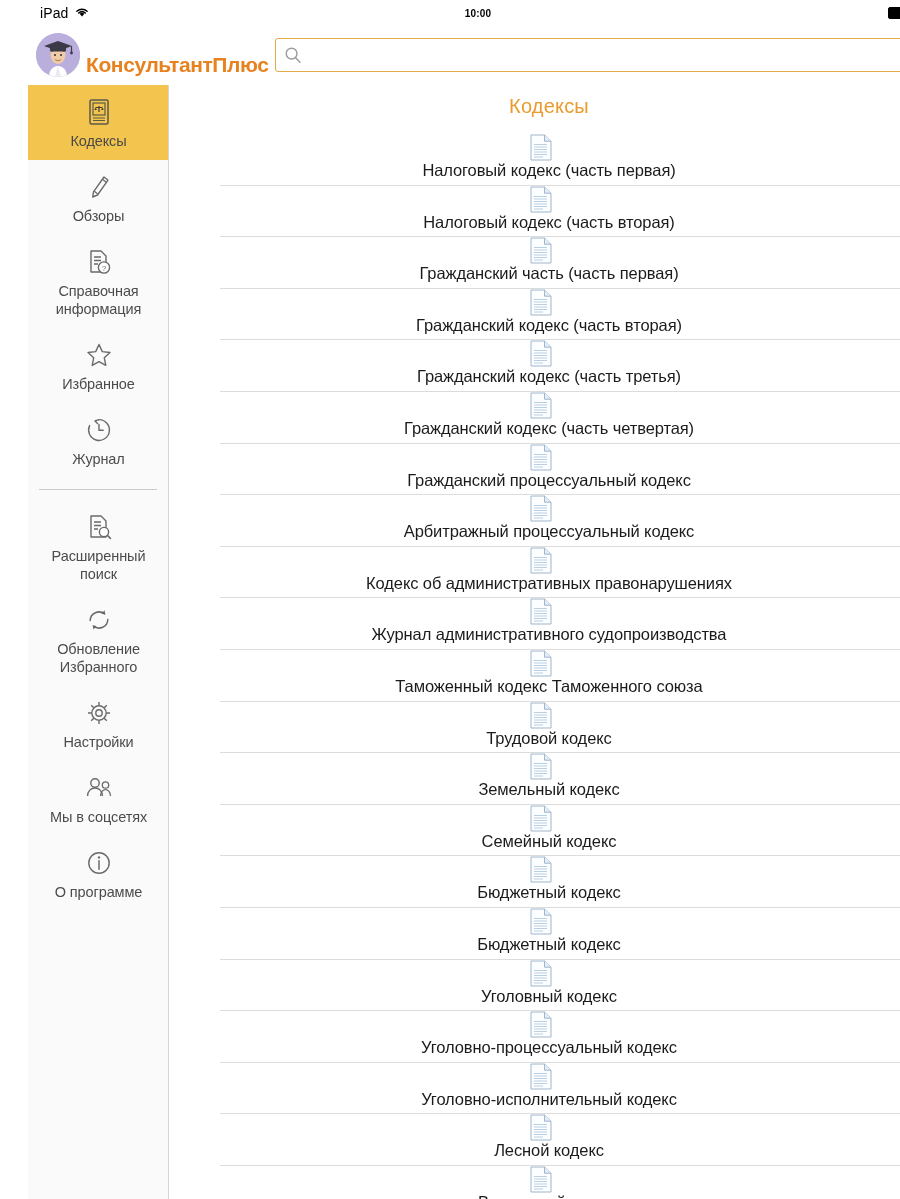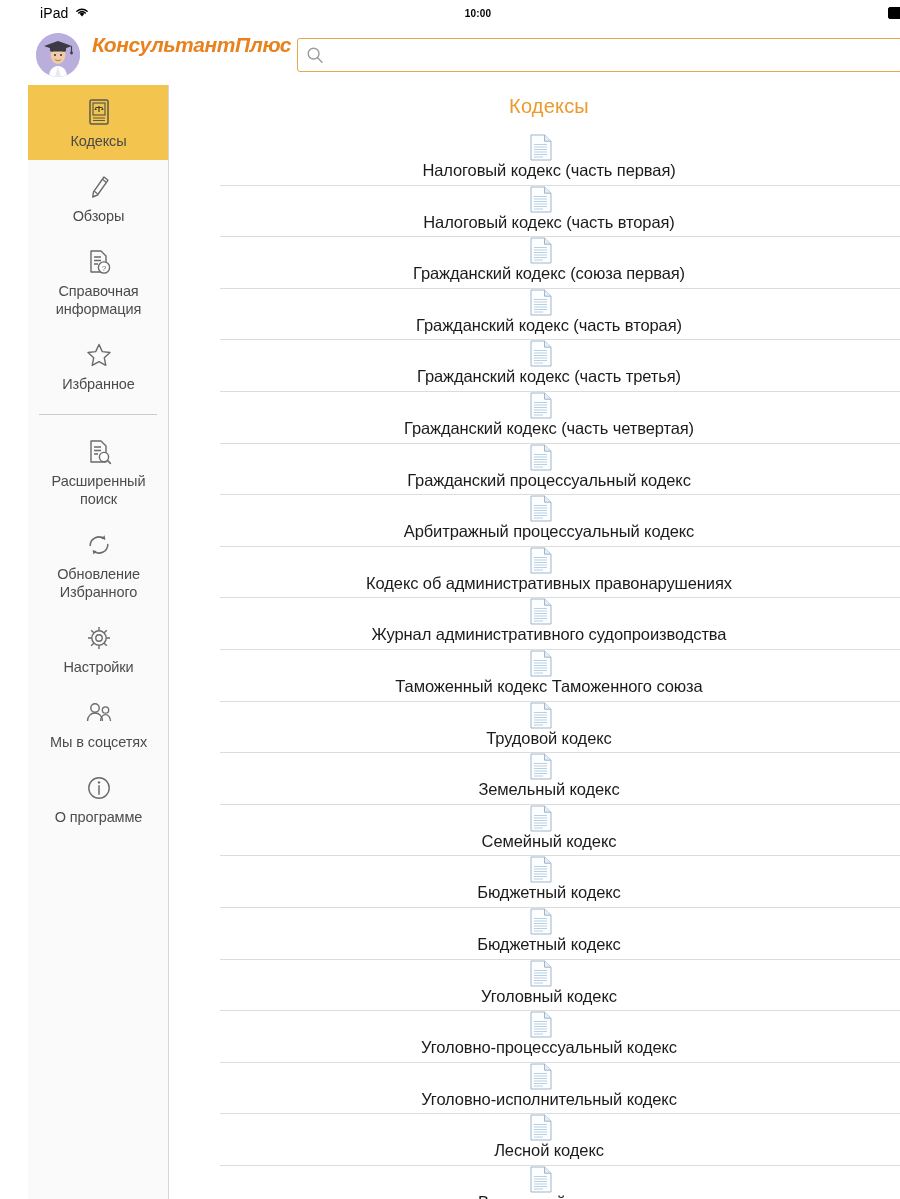--- a/index.html
+++ b/index.html
@@ -32,21 +32,21 @@
   .battery::after {
     content: ""; position: absolute; right: -4px; top: 3px;
     width: 3px; height: 5px; background: #000; border-radius: 0 1px 1px 0;
   }
 
   
   .topbar {
     position: absolute; top: 26px; left: 0; width: 900px; height: 58px;
     display: flex; align-items: center; background: #fff;
   }
-  .logo-wrap { display: flex; align-items: flex-start; padding-left: 8px; gap: 12px; font-style: italic; }
+  .logo-wrap { display: flex; align-items: flex-end; padding-left: 8px; gap: 6px; }
   .avatar {
     width: 44px; height: 44px; border-radius: 50%;
     background: radial-gradient(circle at 40% 35%, #cfc6e6 0%, #b3a8d6 70%, #9e93c8 100%);
     position: relative; overflow: hidden; flex: 0 0 auto;
   }
   .avatar svg { position: absolute; inset: 0; }
   .brand {
     font-size: 21px; font-weight: 700; color: #e8821e;
     letter-spacing: -0.4px; white-space: nowrap;
   }
@@ -205,20 +205,30 @@
 
     <div class="nav-item">
       <span class="nav-icon">
         <svg width="28" height="28" viewBox="0 0 28 28">
           <path d="M14 3.5 l3.3 7.1 l7.7 .9 l-5.7 5.3 l1.5 7.6 l-6.8 -3.8 l-6.8 3.8 l1.5 -7.6 l-5.7 -5.3 l7.7 -.9 z" stroke="#6a6a6a" stroke-width="1.4" fill="none" stroke-linejoin="round"></path>
         </svg>
       </span>
       <div class="nav-label">Избранное</div>
     </div>
 
+    <div class="nav-item">
+      <span class="nav-icon">
+        <svg width="28" height="28" viewBox="0 0 28 28">
+          <path d="M14 3.6 a10.4 10.4 0 1 1 -9.4 6" stroke="#6a6a6a" stroke-width="1.4" fill="none" stroke-linecap="round"></path>
+          <path d="M14 3.6 l-4 1.4 l3 3" stroke="#6a6a6a" stroke-width="1.4" fill="none" stroke-linejoin="round"></path>
+          <path d="M14 8.5 v5.8 h4.2" stroke="#6a6a6a" stroke-width="1.4" fill="none" stroke-linecap="round"></path>
+        </svg>
+      </span>
+      <div class="nav-label">Журнал</div>
+    </div>
 
     <div class="nav-divider"></div>
 
     <div class="nav-item">
       <span class="nav-icon">
         <svg width="28" height="28" viewBox="0 0 28 28">
           <path d="M6 3 h10 l5 5 v16 h-15 z" stroke="#6a6a6a" stroke-width="1.4" fill="none" stroke-linejoin="round"></path>
           <path d="M9 9 h7 M9 12.5 h7 M9 16 h4" stroke="#6a6a6a" stroke-width="1.3"></path>
           <circle cx="19" cy="19" r="4.6" fill="#fff" stroke="#6a6a6a" stroke-width="1.4"></circle>
           <path d="M22.4 22.4 l3 3" stroke="#6a6a6a" stroke-width="1.5" stroke-linecap="round"></path>
@@ -314,21 +324,21 @@
       <div class="list-row">
         <span class="doc-icon">
           <svg width="22" height="27" viewBox="0 0 22 27">
             <path d="M1 1 h13.5 L21 7.2 V26 H1 Z" fill="#fbfdff" stroke="#9fb6cc" stroke-width="1"></path>
             <path d="M14.5 1 V7.2 H21" fill="#e4edf5" stroke="#9fb6cc" stroke-width="1"></path>
             <g stroke="#b9cfe2" stroke-width="1">
               <path d="M4 10.5 h13 M4 13 h13 M4 15.5 h13 M4 18 h13 M4 20.5 h13 M4 23 h9"></path>
             </g>
           </svg>
         </span>
-        <span class="row-label">Гражданский кодекс (союза первая)</span>
+        <span class="row-label">Гражданский часть (часть первая)</span>
         <span class="row-sep"></span>
       </div>
 
       <div class="list-row">
         <span class="doc-icon">
           <svg width="22" height="27" viewBox="0 0 22 27">
             <path d="M1 1 h13.5 L21 7.2 V26 H1 Z" fill="#fbfdff" stroke="#9fb6cc" stroke-width="1"></path>
             <path d="M14.5 1 V7.2 H21" fill="#e4edf5" stroke="#9fb6cc" stroke-width="1"></path>
             <g stroke="#b9cfe2" stroke-width="1">
               <path d="M4 10.5 h13 M4 13 h13 M4 15.5 h13 M4 18 h13 M4 20.5 h13 M4 23 h9"></path>

